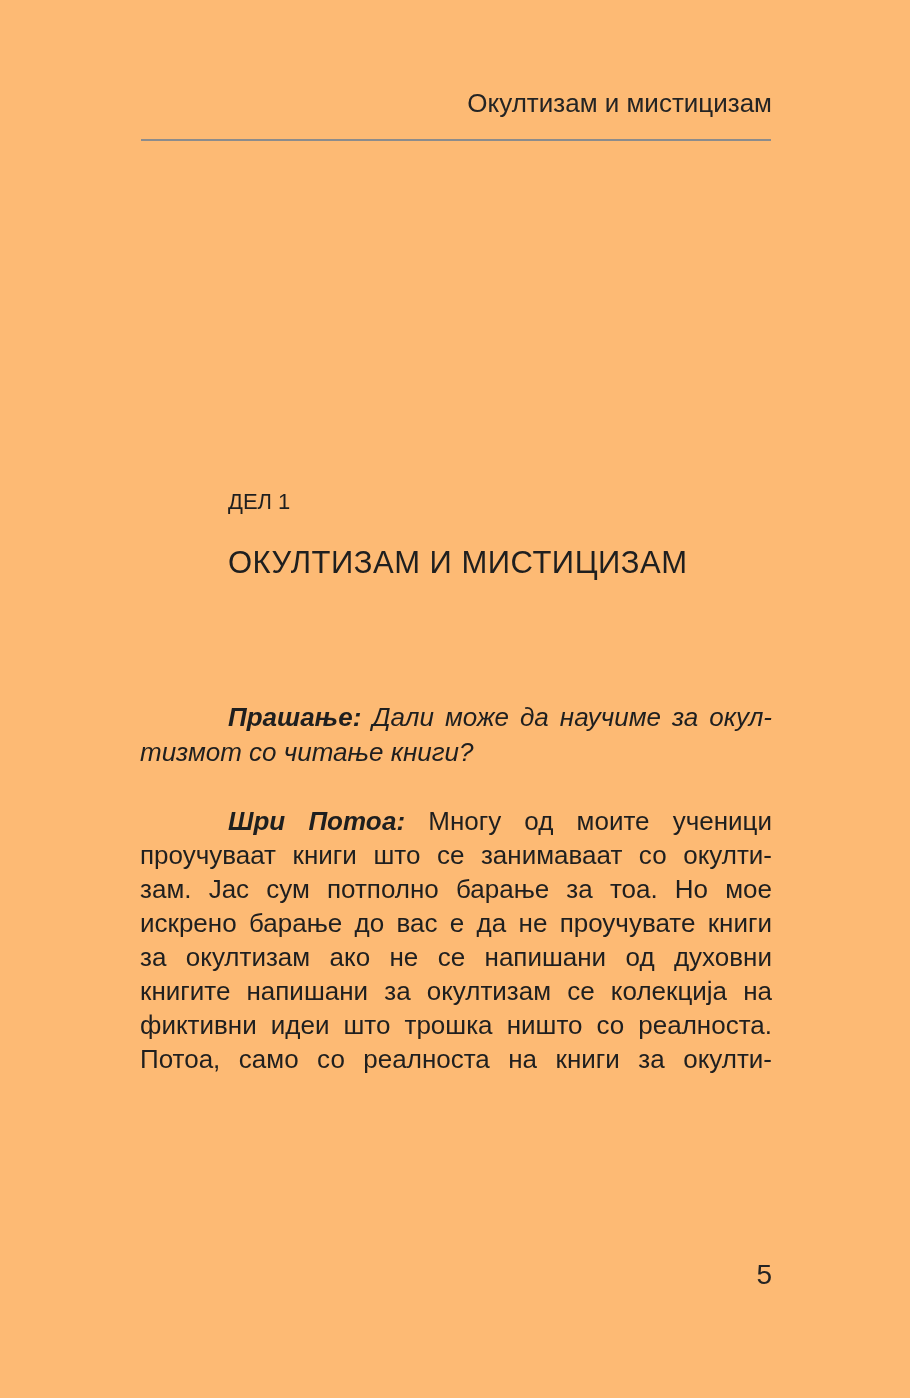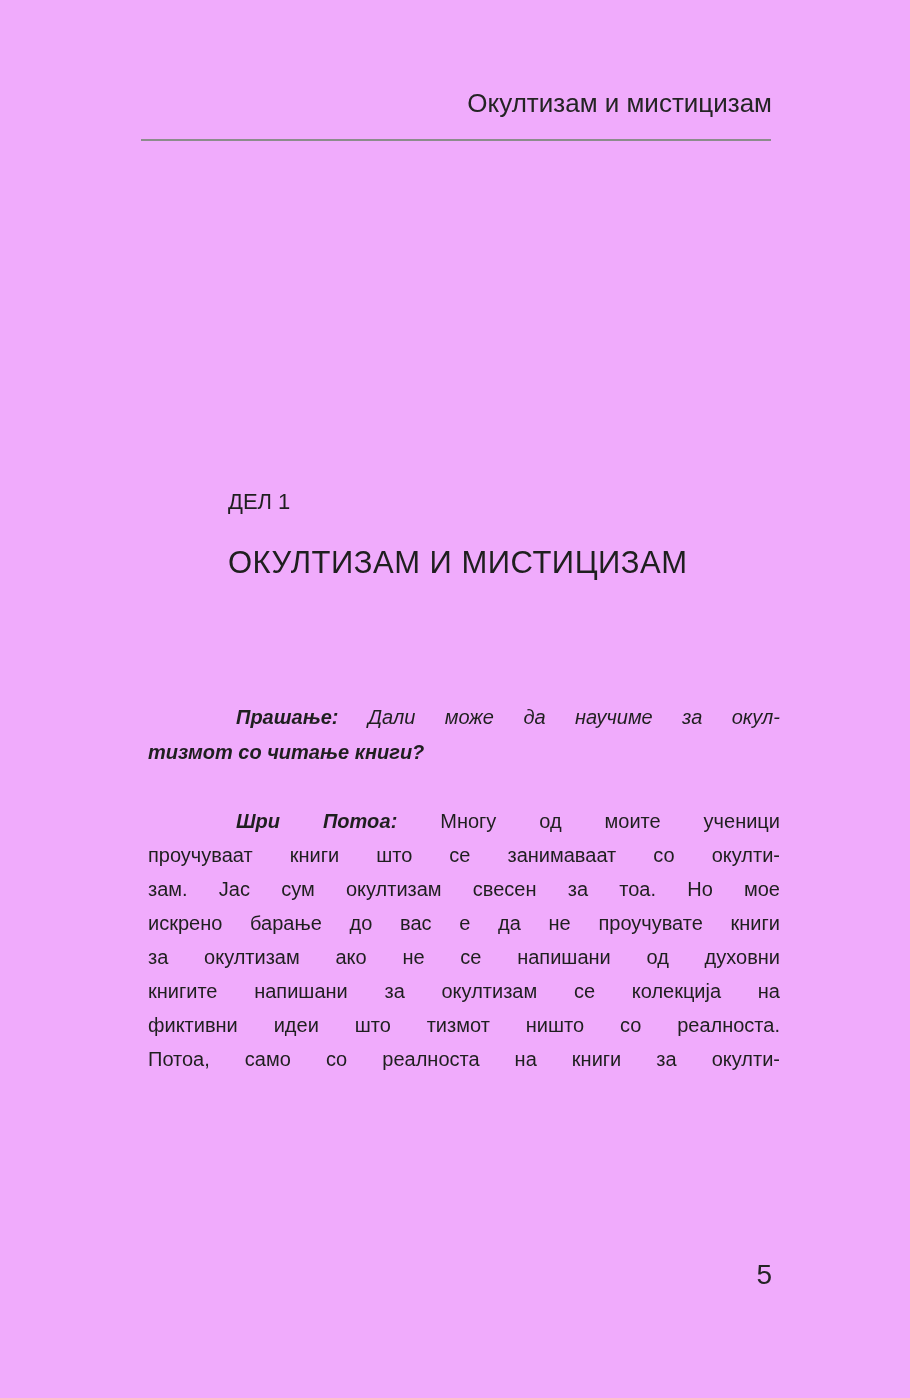--- a/index.html
+++ b/index.html
@@ -4,21 +4,21 @@
 <style>
   html, body {
     margin: 0;
     padding: 0;
     background: #ffffff;
   }
   .page {
     position: relative;
     width: 910px;
     height: 1398px;
-    background: #f0abfc;
+    background: #fdba74;
     overflow: hidden;
     font-family: "Liberation Sans", "DejaVu Sans", sans-serif;
     color: #1f1f1f;
   }
   .running-head {
     position: absolute;
     top: 88px;
     left: 140px;
     width: 632px;
     text-align: right;
@@ -51,42 +51,41 @@
     left: 228px;
     margin: 0;
     font-size: 31px;
     line-height: 36px;
     font-weight: normal;
     letter-spacing: 0.5px;
     white-space: nowrap;
   }
   .para {
     position: absolute;
-    left: 148px;
+    left: 140px;
     width: 632px;
-    font-size: 20px;
+    font-size: 26px;
   }
   .question-block {
     top: 700px;
     line-height: 35px;
     font-style: italic;
   }
   .answer-block {
     top: 804px;
     line-height: 34px;
   }
   .tline {
     text-align: justify;
     text-align-last: justify;
     white-space: nowrap;
   }
   .tline.lastline {
     text-align: right;
     text-align-last: left;
-    font-weight: bold;
   }
   .tline.indent {
     padding-left: 88px;
   }
   .lead {
     font-weight: bold;
     font-style: italic;
   }
   .page-number {
     position: absolute;
@@ -113,23 +112,23 @@
   <div class="section-title">ОКУЛТИЗАМ И МИСТИЦИЗАМ</div>
 
   <div class="para question-block">
       <div class="tline indent"><span class="lead">Прашање:</span> Дали може да научиме за окул-</div>
       <div class="tline lastline">тизмот со читање книги?</div>
     </div>
 
   <div class="para answer-block">
       <div class="tline indent"><span class="lead">Шри Потоа:</span> Многу од моите ученици</div>
       <div class="tline">проучуваат книги што се занимаваат со окулти-</div>
-      <div class="tline">зам. Јас сум окултизам свесен за тоа. Но мое</div>
+      <div class="tline">зам. Јас сум потполно барање за тоа. Но мое</div>
       <div class="tline">искрено барање до вас е да не проучувате книги</div>
       <div class="tline">за окултизам ако не се напишани од духовни</div>
       <div class="tline">книгите напишани за окултизам се колекција на</div>
-      <div class="tline">фиктивни идеи што тизмот ништо со реалноста.</div>
+      <div class="tline">фиктивни идеи што трошка ништо со реалноста.</div>
       <div class="tline">Потоа, само со реалноста на книги за окулти-</div>
     </div>
 
   <div class="page-number">5</div>
 
 </div>
 
 </body></html>

